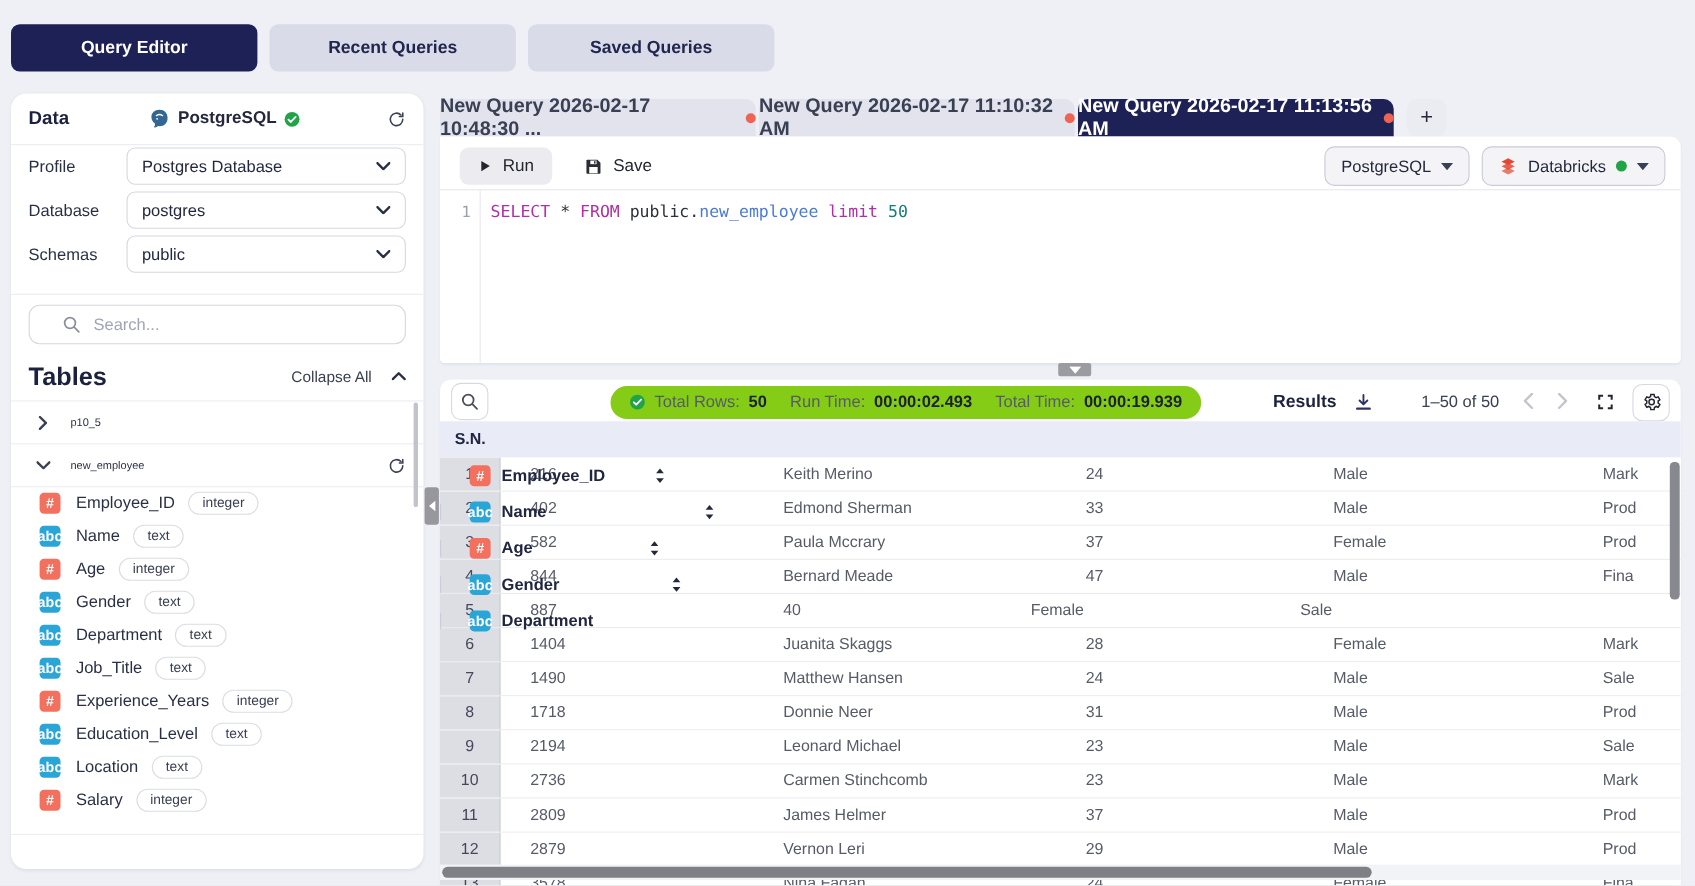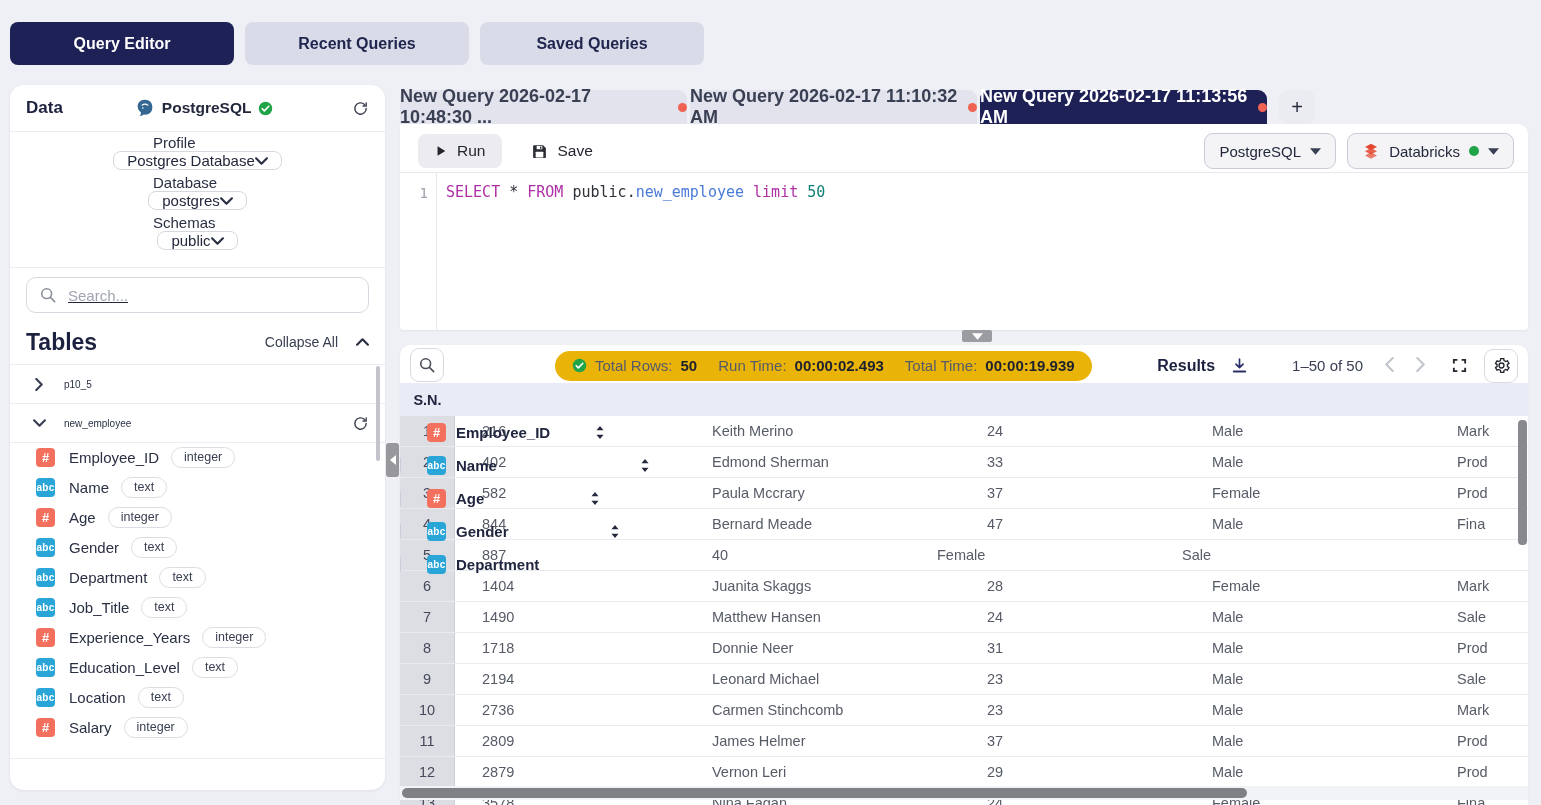--- a/index.html
+++ b/index.html
@@ -17,45 +17,45 @@
   
   .sidebar{position:absolute;left:10px;top:85px;width:375px;height:705px;background:#fff;
            border-radius:14px;box-shadow:0 1px 3px rgba(20,24,50,.07);}
   .sb-header{position:absolute;left:0;top:0;width:100%;height:47px;display:flex;align-items:center;
              padding:0 16px;box-sizing:border-box;border-bottom:1px solid #ecedf2;}
   .sb-title{font-size:17px;font-weight:700;color:#1c2140;}
   .sb-conn{display:flex;align-items:center;gap:7px;margin-left:72px;cursor:pointer;}
   .sb-conn-name{font-size:15.5px;font-weight:600;color:#23283c;}
   .sb-refresh{margin-left:auto;color:#3c4150;cursor:pointer;}
   .hdiv{position:absolute;left:0;width:100%;height:1px;background:#ecedf2;}
-  .field-row{position:absolute;left:16px;right:16px;height:34px;display:flex;align-items:center;flex-direction:column;}
+  .field-row{position:absolute;left:16px;right:16px;height:34px;display:flex;align-items:center;}
   .field-label{width:89px;font-size:15px;color:#2a3044;flex:none;}
   .select{flex:1;height:34px;border:1px solid #d6d8e0;border-radius:8px;display:flex;align-items:center;
           padding:0 13px;box-sizing:border-box;font-size:15px;color:#23283c;cursor:pointer;background:#fff;}
   .sel-chev{margin-left:auto;color:#2a3044;}
   .search-box{position:absolute;left:16px;right:16px;top:192px;height:36px;border:1px solid #d6d8e0;
-              border-radius:10px;display:flex;align-items:center;padding:0 13px;gap:10px;box-sizing:border-box;text-decoration:underline;}
+              border-radius:10px;display:flex;align-items:center;padding:0 30px;gap:10px;box-sizing:border-box;}
   .search-box .i{color:#8a8f9b;}
   .search-input{border:none;outline:none;font-size:15px;color:#23283c;flex:1;font-family:inherit;background:transparent;}
   .search-input::placeholder{color:#a0a5b1;}
   .tables-header{position:absolute;left:16px;right:16px;top:240px;height:34px;display:flex;align-items:center;}
   .tables-title{font-size:23px;font-weight:700;color:#1c2140;}
   .collapse-all{margin-left:auto;font-size:14px;color:#3a4052;cursor:pointer;}
   .tables-header .i{margin-left:18px;color:#2a3044;cursor:pointer;}
   .tree{position:absolute;left:0;top:279px;width:100%;border-top:1px solid #ecedf2;}
   .tree-row{height:38px;display:flex;align-items:center;padding:0 16px;border-bottom:1px solid #ecedf2;cursor:pointer;}
   .tree-chev{width:14px;margin-left:6px;color:#3a4052;}
   .tree-name{margin-left:18px;font-size:10px;color:#2a3044;}
   .tree-refresh{margin-left:auto;color:#3c4150;}
   .cols{position:absolute;left:0;top:357px;width:100%;}
   .col-item{height:30px;display:flex;align-items:center;padding-left:26px;cursor:pointer;}
   .badge{width:19px;height:19px;border-radius:4px;color:#fff;display:flex;align-items:center;
          justify-content:center;font-weight:700;flex:none;}
   .badge.int{background:var(--int-badge);font-size:13px;}
-  .badge.txt{background:var(--text-badge);font-size:10px;letter-spacing:.2px;}
+  .badge.txt{background:var(--text-badge);font-size:13px;letter-spacing:.2px;}
   .col-name{margin-left:14px;font-size:15px;color:#2a3044;}
   .pill{margin-left:12px;border:1px solid #dcdde2;border-radius:11px;padding:2.5px 12px;font-size:12.5px;color:#3a4052;}
   .sb-scroll{position:absolute;right:5px;top:281px;width:4px;height:95px;background:#c2c3cb;border-radius:2px;}
   .collapse-handle{position:absolute;left:386px;top:443px;width:13px;height:34px;background:#97979c;
                    border-radius:3px;display:flex;align-items:center;justify-content:center;color:#fff;cursor:pointer;}
 
   
   .qtabs{position:absolute;left:400px;top:90px;display:flex;gap:3px;align-items:flex-start;}
   .qtab{width:287px;height:34px;background:#e2e3ec;border-radius:9px 9px 0 0;display:flex;align-items:center;
         justify-content:center;gap:10px;cursor:pointer;box-sizing:border-box;}
@@ -96,21 +96,21 @@
   .splitter{position:absolute;left:962px;top:330px;width:30px;height:12px;background:#9b9ca1;border-radius:2px;
             display:flex;align-items:center;justify-content:center;color:#fff;cursor:row-resize;}
 
   
   .results{position:absolute;left:400px;top:345px;width:1128px;height:460px;background:#fff;
            border-radius:10px 10px 0 0;overflow:hidden;box-shadow:0 1px 2px rgba(20,24,50,.05);}
   .res-toolbar{position:absolute;top:0;left:0;width:100%;height:38px;display:flex;align-items:center;
                padding:0 10px;box-sizing:border-box;}
   .search-btn{width:34px;height:34px;border:1px solid #d8d9e0;border-radius:9px;background:#fff;
               display:flex;align-items:center;justify-content:center;color:#4a4e58;cursor:pointer;margin-top:2px;flex:none;}
-  .stats{margin-left:111px;height:30px;background:#eab308;border-radius:15px;display:flex;align-items:center;
+  .stats{margin-left:111px;height:30px;background:#84cc16;border-radius:15px;display:flex;align-items:center;
          gap:8px;padding:0 17px;font-size:15px;margin-top:3px;}
   .stat-label{color:#565b68;}
   .stat-value{color:#1c2130;font-weight:700;margin-right:13px;}
   .stat-value:last-child{margin-right:0;}
   .res-right{margin-left:auto;display:flex;align-items:center;margin-top:3px;}
   .res-title{font-size:16px;font-weight:700;color:#1c2140;}
   .dl{color:#2b3168;margin-left:16px;cursor:pointer;}
   .range{font-size:15px;color:#3a4054;margin-left:44px;}
   .pg-btn{color:#c3c5cd;margin-left:22px;cursor:pointer;background:none;border:none;padding:0;}
   .fs{color:#23262e;margin-left:26px;cursor:pointer;}

